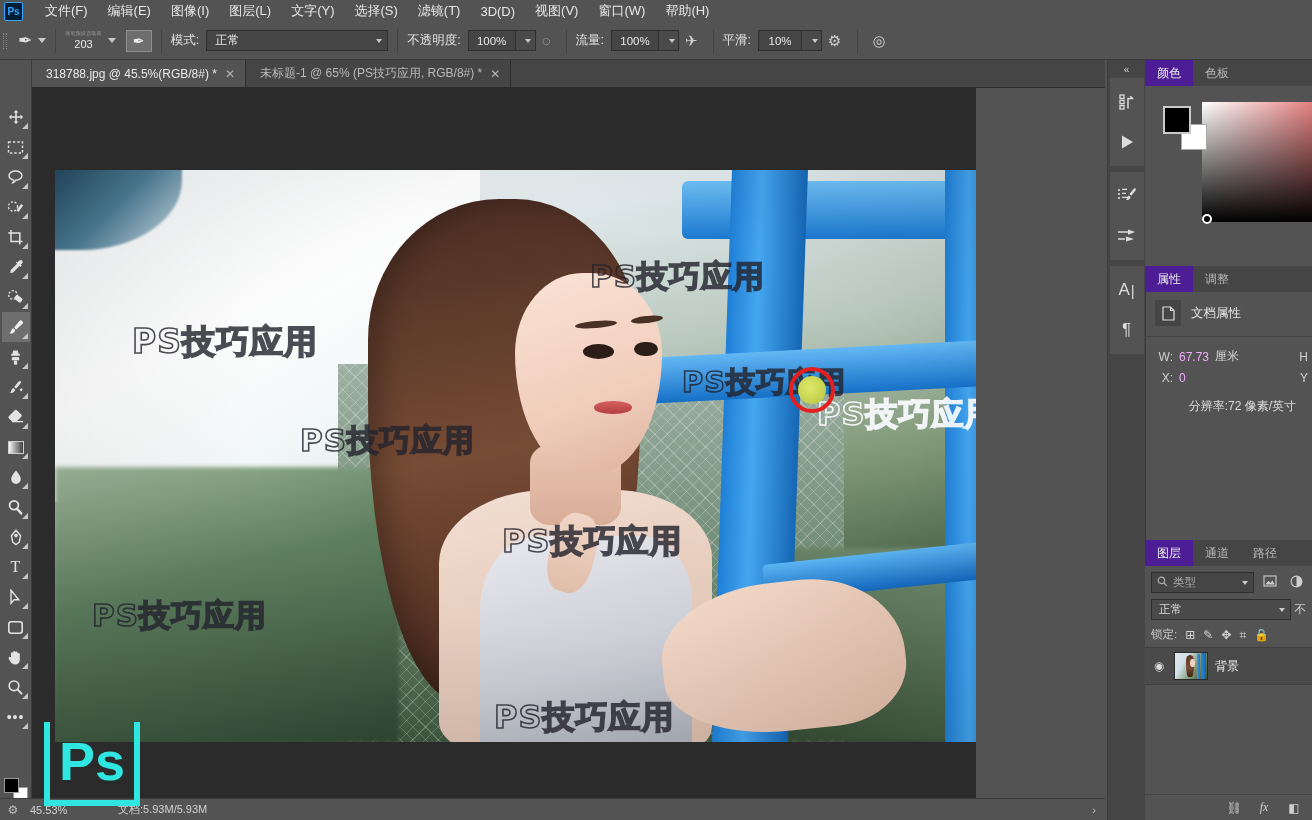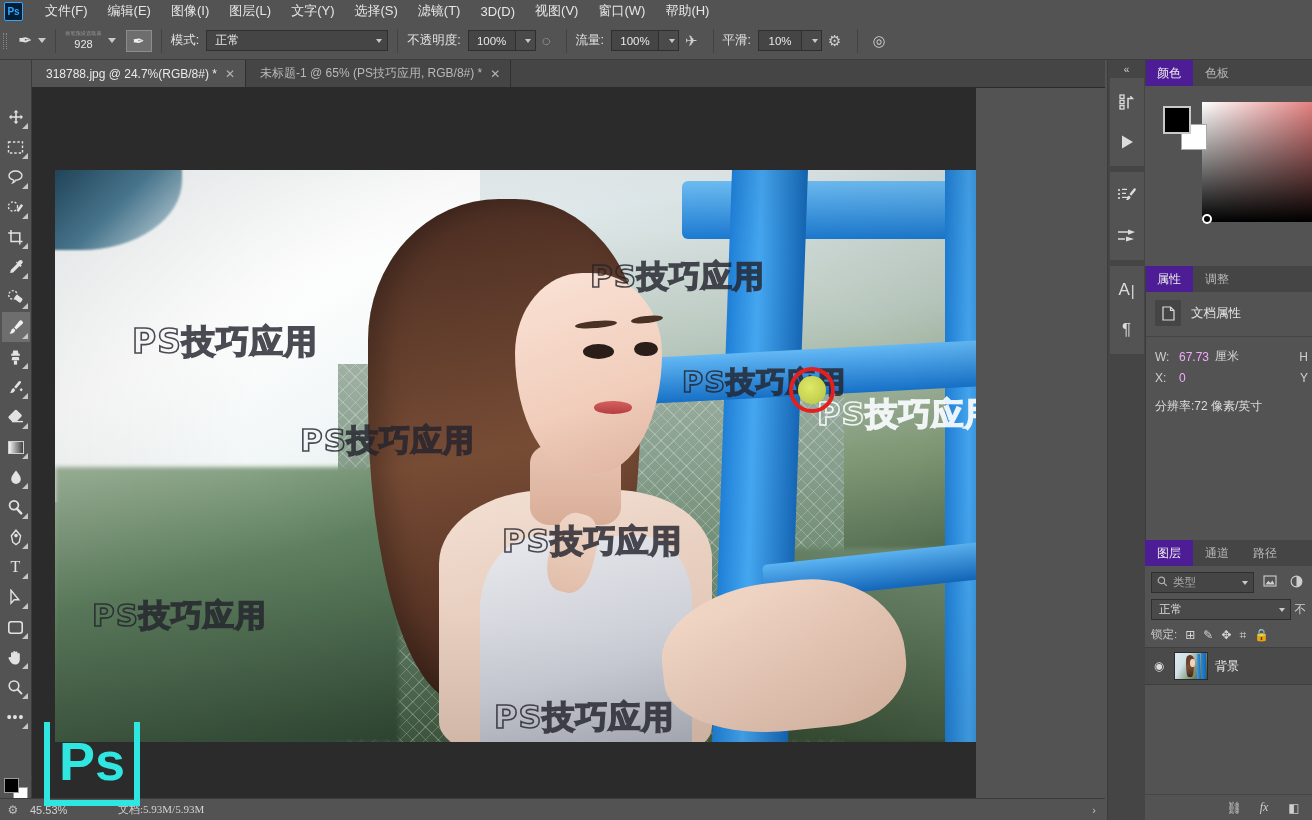--- a/index.html
+++ b/index.html
@@ -258,21 +258,21 @@
   .statusbar {
     position:absolute; left:0; bottom:0; width:1105px; height:22px;
     background:#535353; display:flex; align-items:center;
     border-top:1px solid #3c3c3c; font-size:11px; color:#d2d2d2;
   }
   .status-ico {
     width:26px; display:flex; align-items:center; justify-content:center;
     color:#bdbdbd; font-size:12px;
   }
   .status-zoom { width:92px; padding-left:4px; }
-  .status-doc { flex:1;font-family:Liberation Serif, serif; }
+  .status-doc { flex:1; }
   .status-arrow { width:22px; text-align:center; color:#c0c0c0; }
 
   
   .rail {
     position:absolute; right:167px; top:60px; width:38px; height:760px;
     background:#454545; border-left:1px solid #3c3c3c;
     display:flex; flex-direction:column; align-items:center;
   }
   .rail-collapse {
     width:38px; height:18px; display:flex; align-items:center; justify-content:center;
@@ -310,39 +310,39 @@
     background:
       linear-gradient(180deg, rgba(255,255,255,0) 0%, rgba(0,0,0,1) 100%),
       linear-gradient(90deg, #ffffff 0%, #e06a6a 100%);
   }
   .ramp-marker {
     position:absolute; left:57px; top:128px; width:10px; height:10px;
     border:2px solid #fff; border-radius:50%;
   }
 
   
-  .proppanel { background:#535353; }
+  .proppanel { background:#535353;text-align:right; }
   .prop-head {
     display:flex; align-items:center; gap:10px; padding:8px 10px 6px 10px;
   }
   .prop-doc-ico {
     width:26px; height:26px; background:#454545;
     display:flex; align-items:center; justify-content:center; font-size:14px; color:#dcdcdc;
   }
   .prop-head-label { font-size:12.5px; color:#e6e6e6; }
   .prop-divider { height:1px; background:#454545; margin:4px 0 8px 0; }
   .prop-row {
     display:flex; align-items:center; padding:3px 10px; font-size:12px; color:#dadada;
   }
   .prop-row .k { width:18px; color:#cfcfcf; }
   .prop-row .v { margin-left:6px; color:#f0abfc; }
   .prop-row .u { margin-left:6px; color:#dadada; }
   .prop-row .k2 { position:absolute; right:4px; color:#cfcfcf; }
   .prop-rowwrap { position:relative; }
-  .prop-res { padding:10px 23px 4px 10px; font-size:12px; color:#dcdcdc; }
+  .prop-res { padding:10px 16px 4px 10px; font-size:12px; color:#dcdcdc; }
 
   
   .layerspanel { position:absolute; left:0; right:0; top:480px; bottom:0; background:#535353; }
   .lay-filter {
     display:flex; align-items:center; gap:6px; padding:6px 6px 4px 6px;
   }
   .lay-search {
     flex:1; height:21px; background:#454545; border:1px solid #2f2f2f;
     display:flex; align-items:center; gap:5px; padding:0 5px; font-size:11.5px; color:#a9a9a9;
   }
@@ -413,21 +413,21 @@
     <div style="display:flex;align-items:center;margin-left:8px;">
       <span class="brush-glyph">✒</span>
       <span class="caret"></span>
     </div>
 
     <div class="opt-sep"></div>
 
     <div style="display:flex;align-items:center;">
       <div class="brushsize-box">
         <span class="tiny">画笔预设选取器</span>
-        <span class="num">928</span>
+        <span class="num">203</span>
       </div>
       <span class="caret"></span>
       <div class="brush-preset-sw">
         <span>✒</span>
       </div>
     </div>
 
     <div class="opt-sep"></div>
 
     <span class="opt-label">模式:</span>
@@ -462,21 +462,21 @@
         <span class="caret small"></span>
       </div>
     <span class="opt-icon">⚙</span>
 
     <div class="opt-sep"></div>
     <span class="opt-icon">◎</span>
   </div>
 
   <div class="tabbar">
     <div class="doc-tab active">
-      <span>318788.jpg @ 24.7%(RGB/8#) *</span>
+      <span>318788.jpg @ 45.5%(RGB/8#) *</span>
       <span class="x">✕</span>
     </div>
     <div class="doc-tab">
       <span>未标题-1 @ 65% (PS技巧应用, RGB/8#) *</span>
       <span class="x">✕</span>
     </div>
   </div>
 
   <div class="toolbar">
     <div class="tool">

